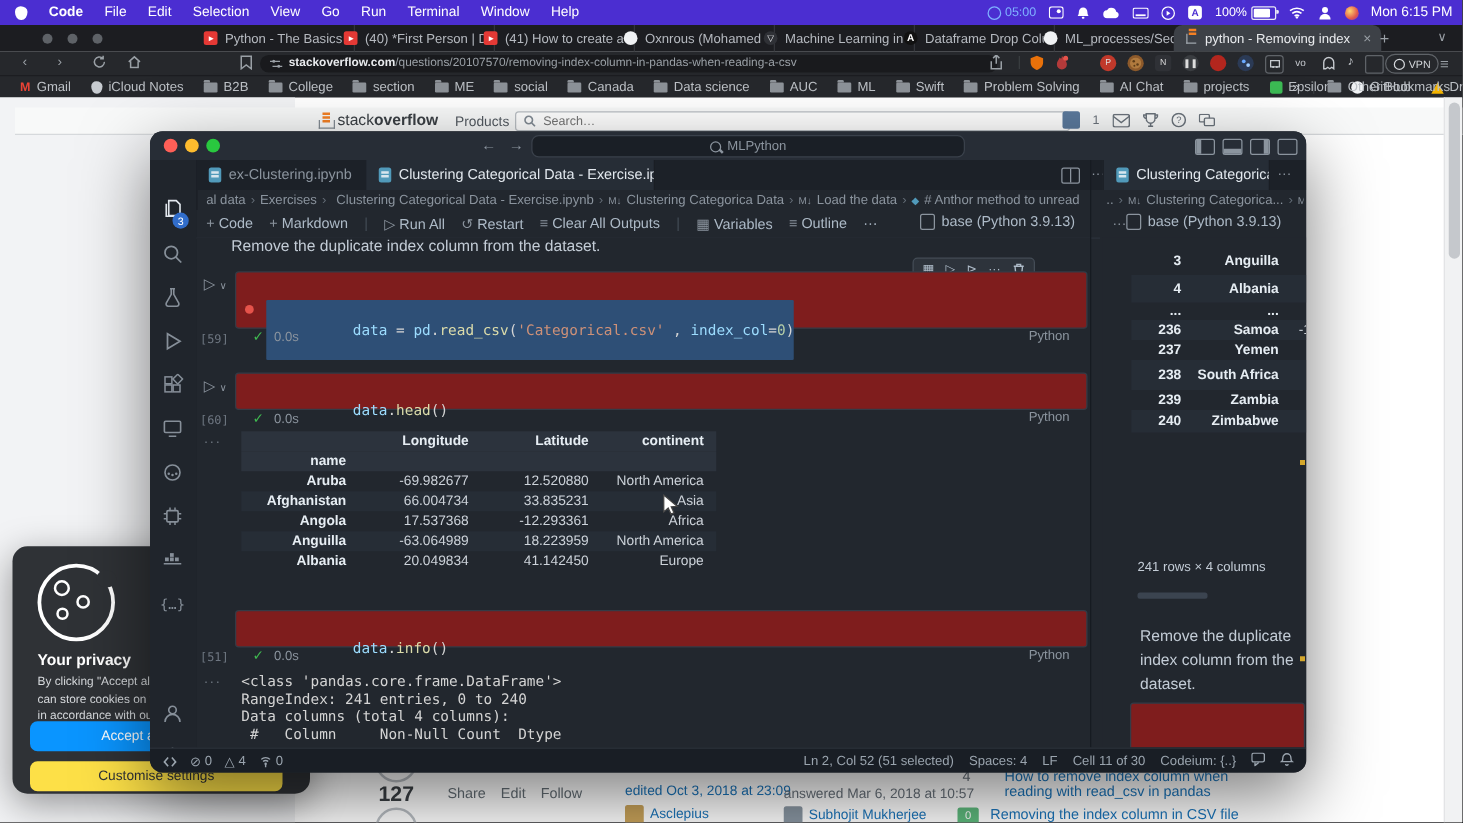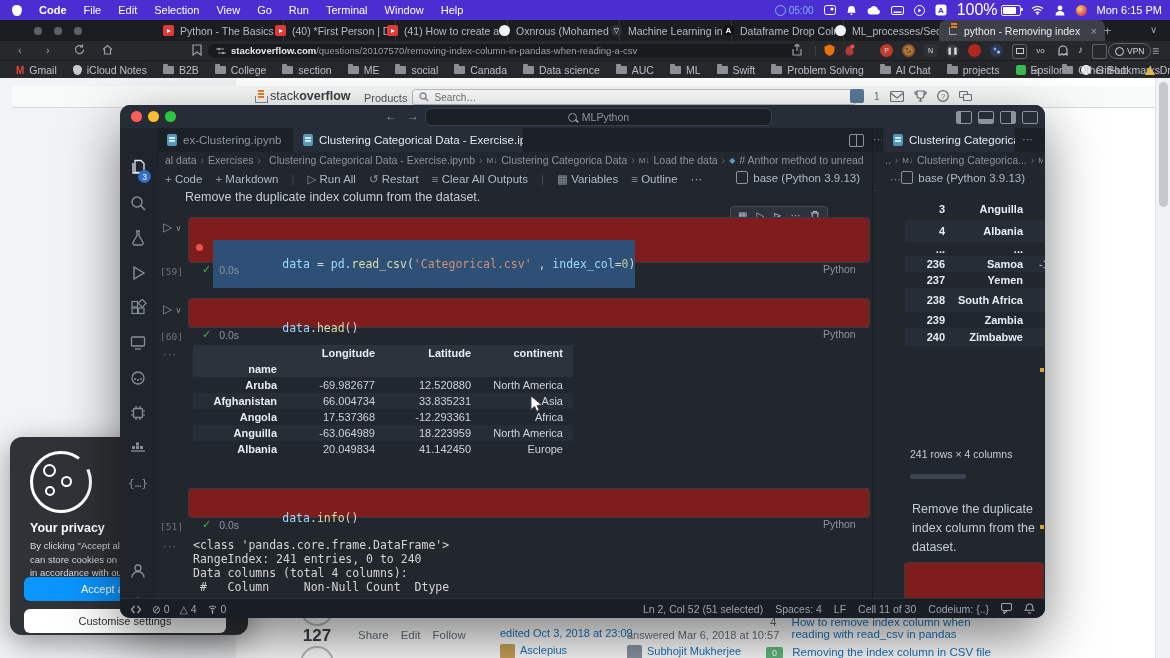--- a/index.html
+++ b/index.html
@@ -9,21 +9,21 @@
   .menubar{position:absolute;left:0;top:0;width:1170px;height:20px;background:#4b2ed1;
     color:#fff;font-size:11px;display:flex;align-items:center;}
   .mb-left{display:flex;align-items:center;gap:17px;padding-left:12px;}
   .mb-left .mi{cursor:default;}
   .mb-left .mi.b{font-weight:bold;}
   .apple{width:10px;height:11px;background:#fff;border-radius:45% 55% 48% 48%/40% 40% 58% 58%;}
   .mb-right{position:absolute;right:8px;top:0;height:20px;display:flex;align-items:center;gap:10px;}
   .timer{display:flex;align-items:center;gap:3px;color:#7fb2ff;font-size:10px;}
   .timer .ring{width:9px;height:9px;border:1.5px solid #7fb2ff;border-radius:50%;}
   .mbicon{display:flex;align-items:center;}
-  .batt{display:flex;align-items:center;gap:3px;font-size:16px;color:#fff;}
+  .batt{display:flex;align-items:center;gap:3px;font-size:10px;color:#fff;}
   .battshape{width:18px;height:9px;border:1px solid #e8e8f6;border-radius:2px;position:relative;}
   .battshape::before{content:"";position:absolute;left:1px;top:1px;bottom:1px;width:13px;background:#fff;border-radius:1px;}
   .battshape::after{content:"";position:absolute;right:-3px;top:2px;width:2px;height:3px;background:#e8e8f6;border-radius:0 1px 1px 0;}
   .sphere{width:11px;height:11px;border-radius:50%;background:radial-gradient(circle at 35% 35%,#ffd76e,#e2574c 60%,#7d3bbd);}
   .clock{font-size:11px;}
   
   .tabstrip{position:absolute;left:0;top:20px;width:1170px;height:21px;background:#1c1d21;}
   .windots{position:absolute;left:34px;top:7px;display:flex;gap:12px;}
   .windots i{width:8px;height:8px;border-radius:50%;background:#5e6267;}
   .ctab{position:absolute;top:0;height:21px;display:flex;align-items:center;gap:6px;padding:0 8px;
@@ -95,21 +95,21 @@
   .ckicon i{position:absolute;border:2.5px solid #fff;border-radius:50%;}
   .ckd1{left:10px;top:10px;width:9px;height:9px;}
   .ckd2{left:28px;top:22px;width:7px;height:7px;}
   .ckd3{left:12px;top:32px;width:6px;height:6px;}
   .ckbite{position:absolute;right:-4px;top:2px;width:16px;height:14px;background:#2f3236;border-radius:50%;}
   .cktitle{position:absolute;left:20px;top:84px;font-size:12.5px;font-weight:bold;}
   .cktext{position:absolute;left:20px;top:102px;font-size:9.5px;line-height:13.5px;color:#d6d9dc;}
   .ckbtn{position:absolute;left:14px;width:202px;height:24px;border-radius:6px;font-size:11px;
     display:flex;align-items:center;justify-content:center;}
   .ckaccept{top:140px;background:#0a95ff;color:#fff;}
-  .ckcustom{top:172px;background:#ffffff;color:#2f3236;}
+  .ckcustom{top:172px;background:#fde047;color:#2f3236;}
   
   #vscode{position:absolute;left:120px;top:105px;width:925px;height:513px;background:#22272e;border-radius:10px;
     box-shadow:0 20px 55px rgba(0,0,0,.5);overflow:hidden;font-size:12px;color:#adbac7;}
   .titlebar{position:absolute;left:0;top:0;width:925px;height:23px;background:#272d36;}
   .tl{position:absolute;top:6px;width:11px;height:11px;border-radius:50%;}
   .navarrow{position:absolute;top:4px;color:#8b949e;font-size:12px;}
   .cmdcenter{position:absolute;left:305px;top:3px;width:345px;height:16px;background:#1a1f26;border:1px solid #3a414b;
     border-radius:6px;display:flex;align-items:center;justify-content:center;gap:5px;font-size:10.5px;color:#8b949e;}
   .mag{width:7px;height:7px;border:1.5px solid #8b949e;border-radius:50%;position:relative;}
   .mag::after{content:"";position:absolute;left:6px;top:6px;width:4px;height:1.5px;background:#8b949e;transform:rotate(45deg);}
@@ -528,21 +528,21 @@
     <div class="sig sigblue" style="left:500px;top:549px;">edited Oct 3, 2018 at 23:09</div>
     <div class="sig" style="left:500px;top:566px;">
       <span class="sigavatar" style="background:#c9a35a;"></span><span class="sigblue">Asclepius</span>
     </div>
     <div class="sig siggray" style="left:627px;top:551px;">answered Mar 6, 2018 at 10:57</div>
     <div class="sig" style="left:627px;top:567px;">
       <span class="sigavatar" style="background:#8a97a3;"></span><span class="sigblue">Subhojit Mukherjee</span>
     </div>
     <div class="related" style="left:770px;top:538px;">
       <span class="relnum">4</span>
-      <span class="sigblue" style="display:inline-block;width:200px;vertical-align:top;margin-left:12px;">How to remove index column when reading with read_csv in pandas</span>
+      <span class="sigblue" style="display:inline-block;width:200px;vertical-align:top;margin-left:24px;">How to remove index column when reading with read_csv in pandas</span>
     </div>
     <div class="related" style="left:766px;top:568px;">
       <span class="relgreen">0</span>
       <span class="sigblue" style="margin-left:6px;">Removing the index column in CSV file</span>
     </div>
   </div>
 
   <div class="cookie">
     <div class="ckicon">
       <i class="ckd1"></i>

